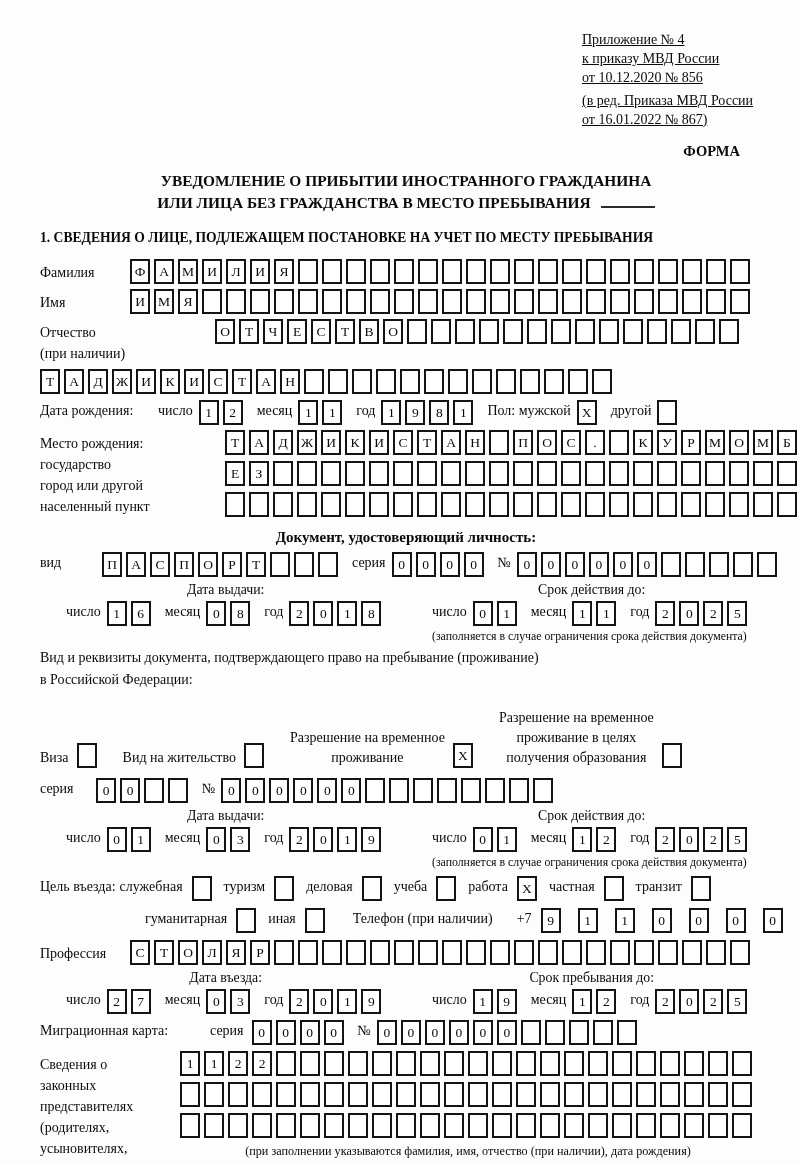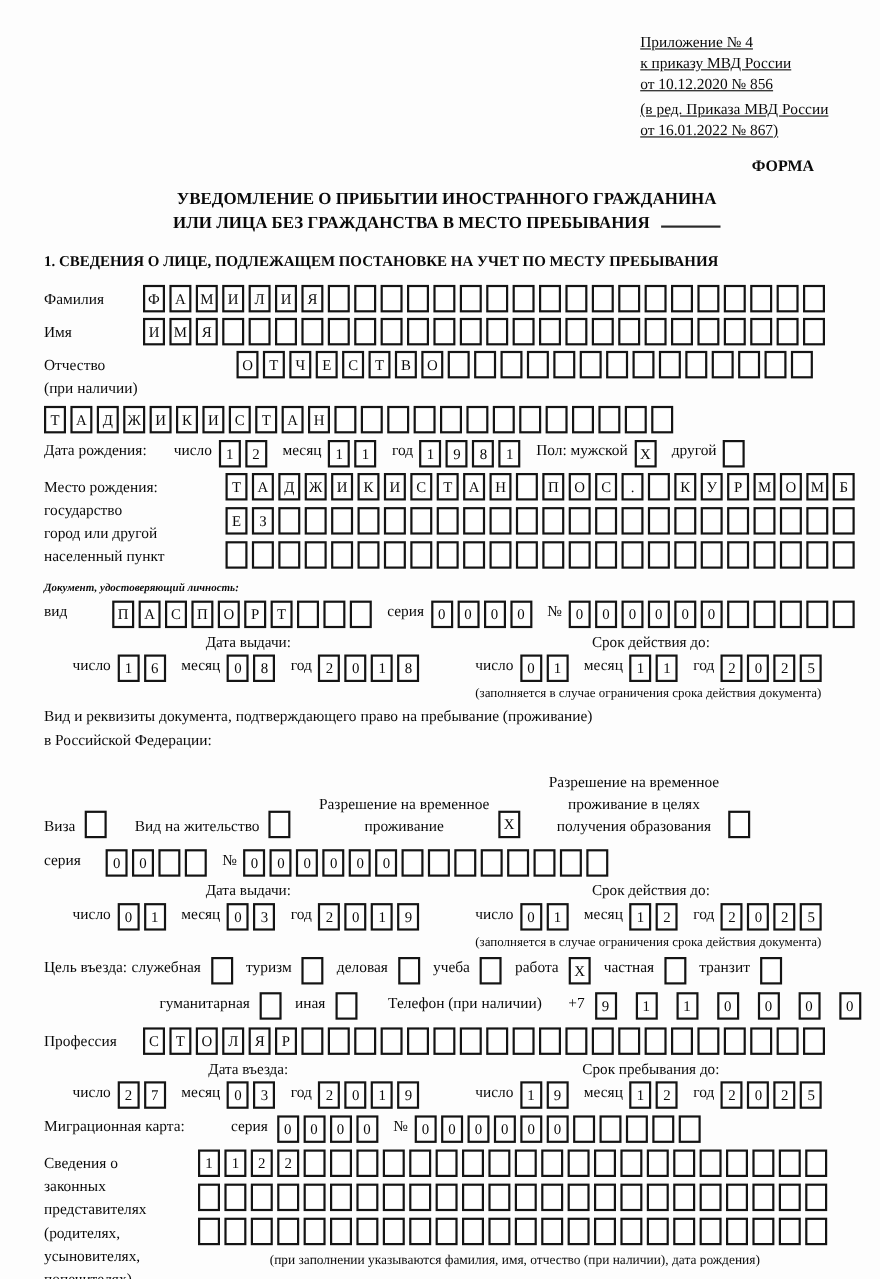--- a/index.html
+++ b/index.html
@@ -55,21 +55,21 @@
   .cbrow { display:flex; align-items:flex-end; margin:17px 0 10px; }
   .cb-label { white-space:pre-line; text-align:center; line-height:20px; padding-top:3px; }
   .cb-box { margin-left:8px; }
   .cb-gap { width:22px; flex:none; }
   .purpose-row { display:flex; align-items:flex-start; margin-bottom:7px; }
   .purpose-row .inlbl { padding-right:4px; }
   .purpose-row .cell { margin-left:5px; margin-right:12px; }
   .indent105 { margin-left:105px; }
 
   .plain-line { margin:4px 0 6px; }
-  .doc-heading { text-align:left; font-weight:bold; font-size:10px; margin:6px 0 6px;font-style:italic; }
+  .doc-heading { text-align:center; font-weight:bold; font-size:15px; margin:6px 0 6px; }
 
   .rep-note { font-size:12.2px; margin-top:3px; text-align:center; white-space:nowrap; }
 </style>
 </head>
 <body>
 
 <div class="page">
 
   <div class="appendix">
     <div>Приложение № 4</div>
@@ -228,21 +228,21 @@
         <span class="cell">9</span>
         <span class="cell">8</span>
         <span class="cell">1</span>
       </span>
     <span class="inlbl after">Пол: мужской</span>
     <span class="cell">X</span>
     <span class="inlbl after">другой</span>
     <span class="cell"></span>
   </div>
 
-  <div class="frow" style="margin-top:4px;">
+  <div class="frow" style="margin-top:4px;gap:20px;">
     <div class="flabel w165">Место рождения:
 государство
 город или другой
 населенный пункт</div>
     <div class="stack">
       <div class="cell-row">
           <span class="cell">Т</span>
           <span class="cell">А</span>
           <span class="cell">Д</span>
           <span class="cell">Ж</span>

